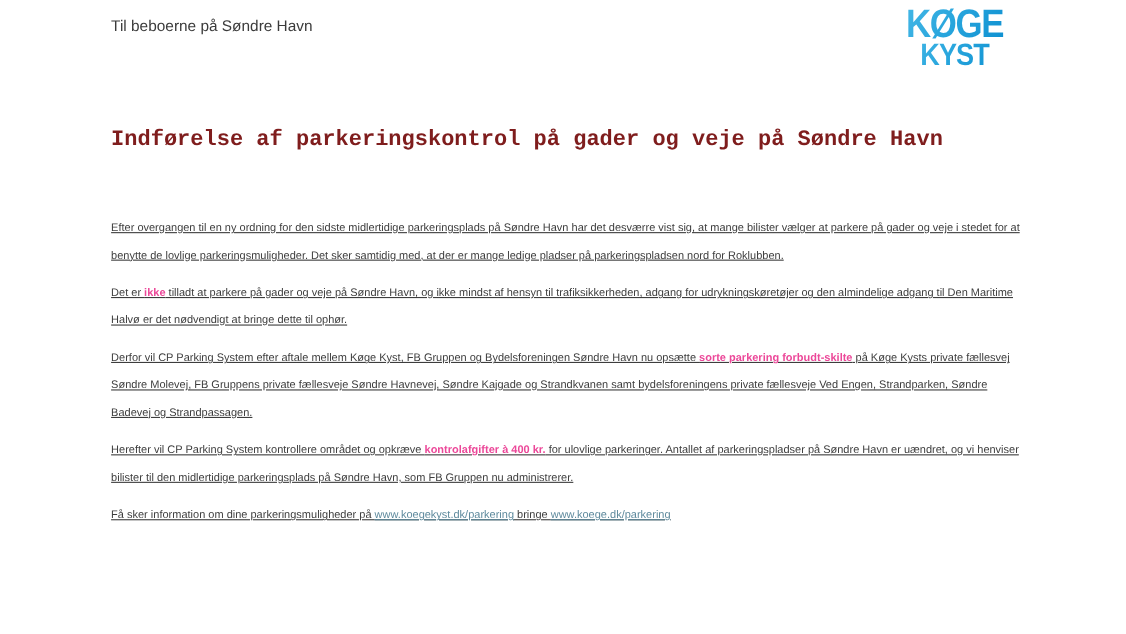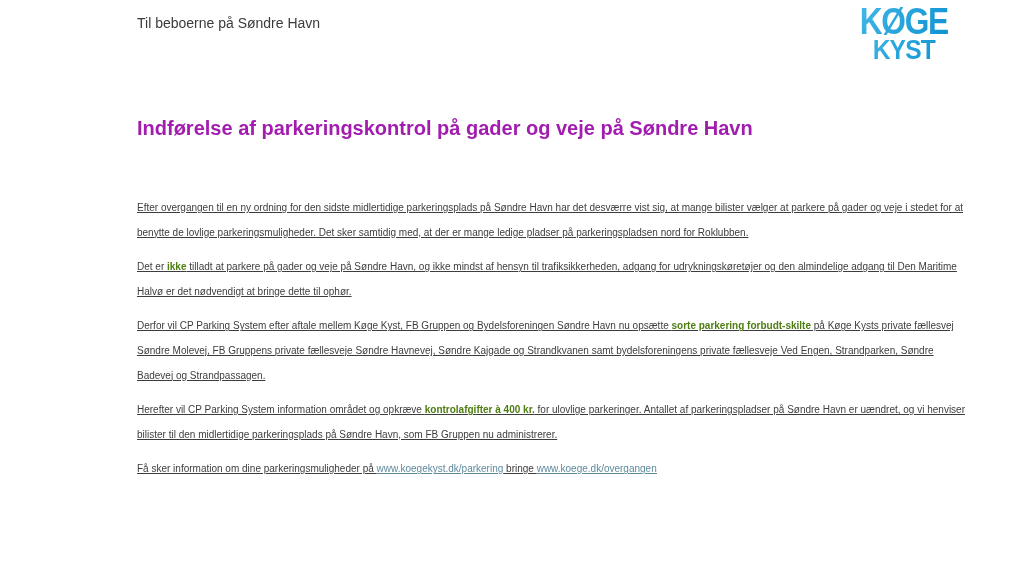--- a/index.html
+++ b/index.html
@@ -7,21 +7,20 @@
   body {
     background: #ffffff;
     font-family: "Liberation Sans", sans-serif;
     position: relative;
     overflow: hidden;
   }
   .page {
     position: absolute;
     inset: 0;
     background: #ffffff;
-    margin-left: 36px;
   }
   .recipient {
     position: absolute;
     left: 101px;
     top: 13px;
     font-size: 14px;
     line-height: 20px;
     color: #3b3b3b;
   }
   .logo {
@@ -57,38 +56,39 @@
     }
   }
   .heading {
     position: absolute;
     left: 101px;
     top: 114px;
     width: 860px;
     font-size: 20px;
     line-height: 28px;
     font-weight: bold;
-    color: #a21caf;
+    color: #7f1d1d;
+    font-family: Liberation Mono, monospace;
   }
   .body-text {
     position: absolute;
     left: 101px;
     top: 196px;
     width: 828px;
   }
   .body-text p {
     font-size: 10px;
     line-height: 24.6px;
     color: #3d3d3d;
     margin: 0 0 10px 0;
     text-decoration: underline;
   }
   .body-text .bold {
     font-weight: bold;
-    color: #4d7c0f;
+    color: #ec4899;
   }
   .body-text a.link {
     color: #5e8a9d;
     text-decoration: underline;
     cursor: pointer;
     text-align: right;
   }
 </style>
 </head>
 <body>
@@ -101,17 +101,17 @@
     <div class="logo-line1 logo-grad">KØGE</div>
     <div class="logo-line2 logo-grad">KYST</div>
   </div>
 
   <h1 class="heading">Indførelse af parkeringskontrol på gader og veje på Søndre Havn</h1>
 
   <div class="body-text">
     <p><span>Efter overgangen til en ny ordning for den sidste midlertidige parkeringsplads på Søndre Havn har det desværre vist sig, at mange bilister vælger at parkere på gader og veje i stedet for at benytte de lovlige parkeringsmuligheder. Det sker samtidig med, at der er mange ledige pladser på parkeringspladsen nord for Roklubben.</span></p>
     <p><span>Det er </span><span class="bold">ikke</span><span> tilladt at parkere på gader og veje på Søndre Havn, og ikke mindst af hensyn til trafiksikkerheden, adgang for udrykningskøretøjer og den almindelige adgang til Den Maritime Halvø er det nødvendigt at bringe dette til ophør.</span></p>
     <p><span>Derfor vil CP Parking System efter aftale mellem Køge Kyst, FB Gruppen og Bydelsforeningen Søndre Havn nu opsætte </span><span class="bold">sorte parkering forbudt-skilte</span><span> på Køge Kysts private fællesvej Søndre Molevej, FB Gruppens private fællesveje Søndre Havnevej, Søndre Kajgade og Strandkvanen samt bydelsforeningens private fællesveje Ved Engen, Strandparken, Søndre Badevej og Strandpassagen.</span></p>
-    <p><span>Herefter vil CP Parking System information området og opkræve </span><span class="bold">kontrolafgifter à 400 kr.</span><span> for ulovlige parkeringer. Antallet af parkeringspladser på Søndre Havn er uændret, og vi henviser bilister til den midlertidige parkeringsplads på Søndre Havn, som FB Gruppen nu administrerer.</span></p>
-    <p><span>Få sker information om dine parkeringsmuligheder på </span><a class="link" href="#">www.koegekyst.dk/parkering</a><span> bringe </span><a class="link" href="#">www.koege.dk/overgangen</a></p>
+    <p><span>Herefter vil CP Parking System kontrollere området og opkræve </span><span class="bold">kontrolafgifter à 400 kr.</span><span> for ulovlige parkeringer. Antallet af parkeringspladser på Søndre Havn er uændret, og vi henviser bilister til den midlertidige parkeringsplads på Søndre Havn, som FB Gruppen nu administrerer.</span></p>
+    <p><span>Få sker information om dine parkeringsmuligheder på </span><a class="link" href="#">www.koegekyst.dk/parkering</a><span> bringe </span><a class="link" href="#">www.koege.dk/parkering</a></p>
   </div>
 
 </div>
 
 </body></html>

